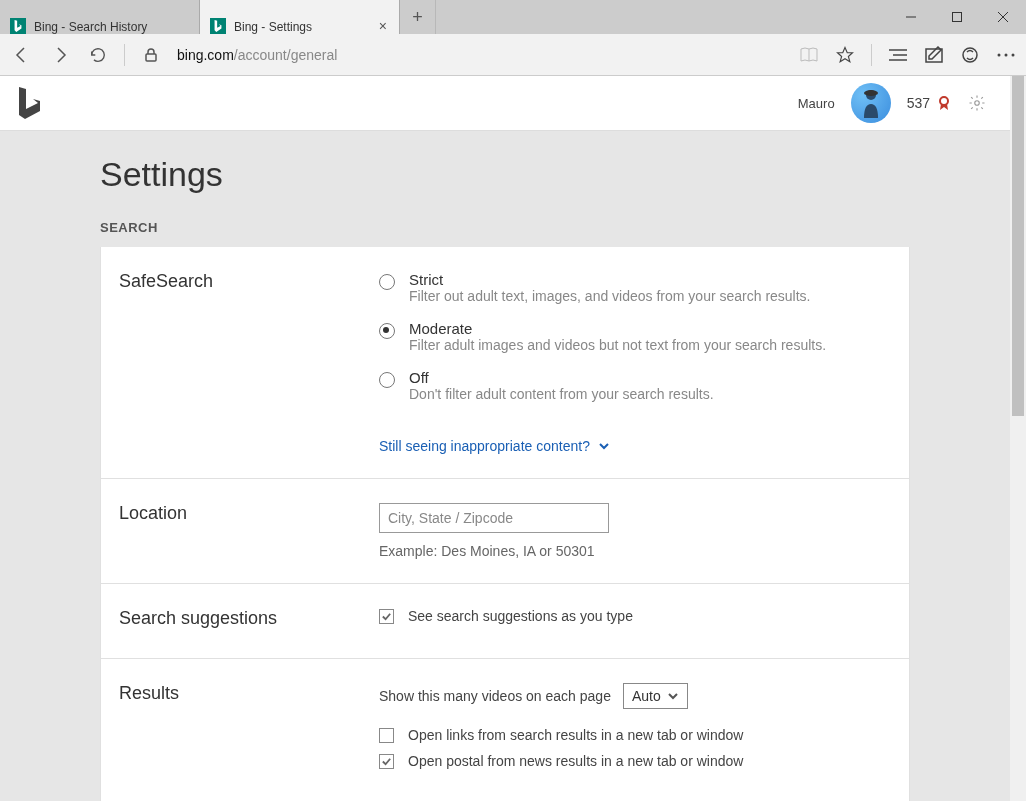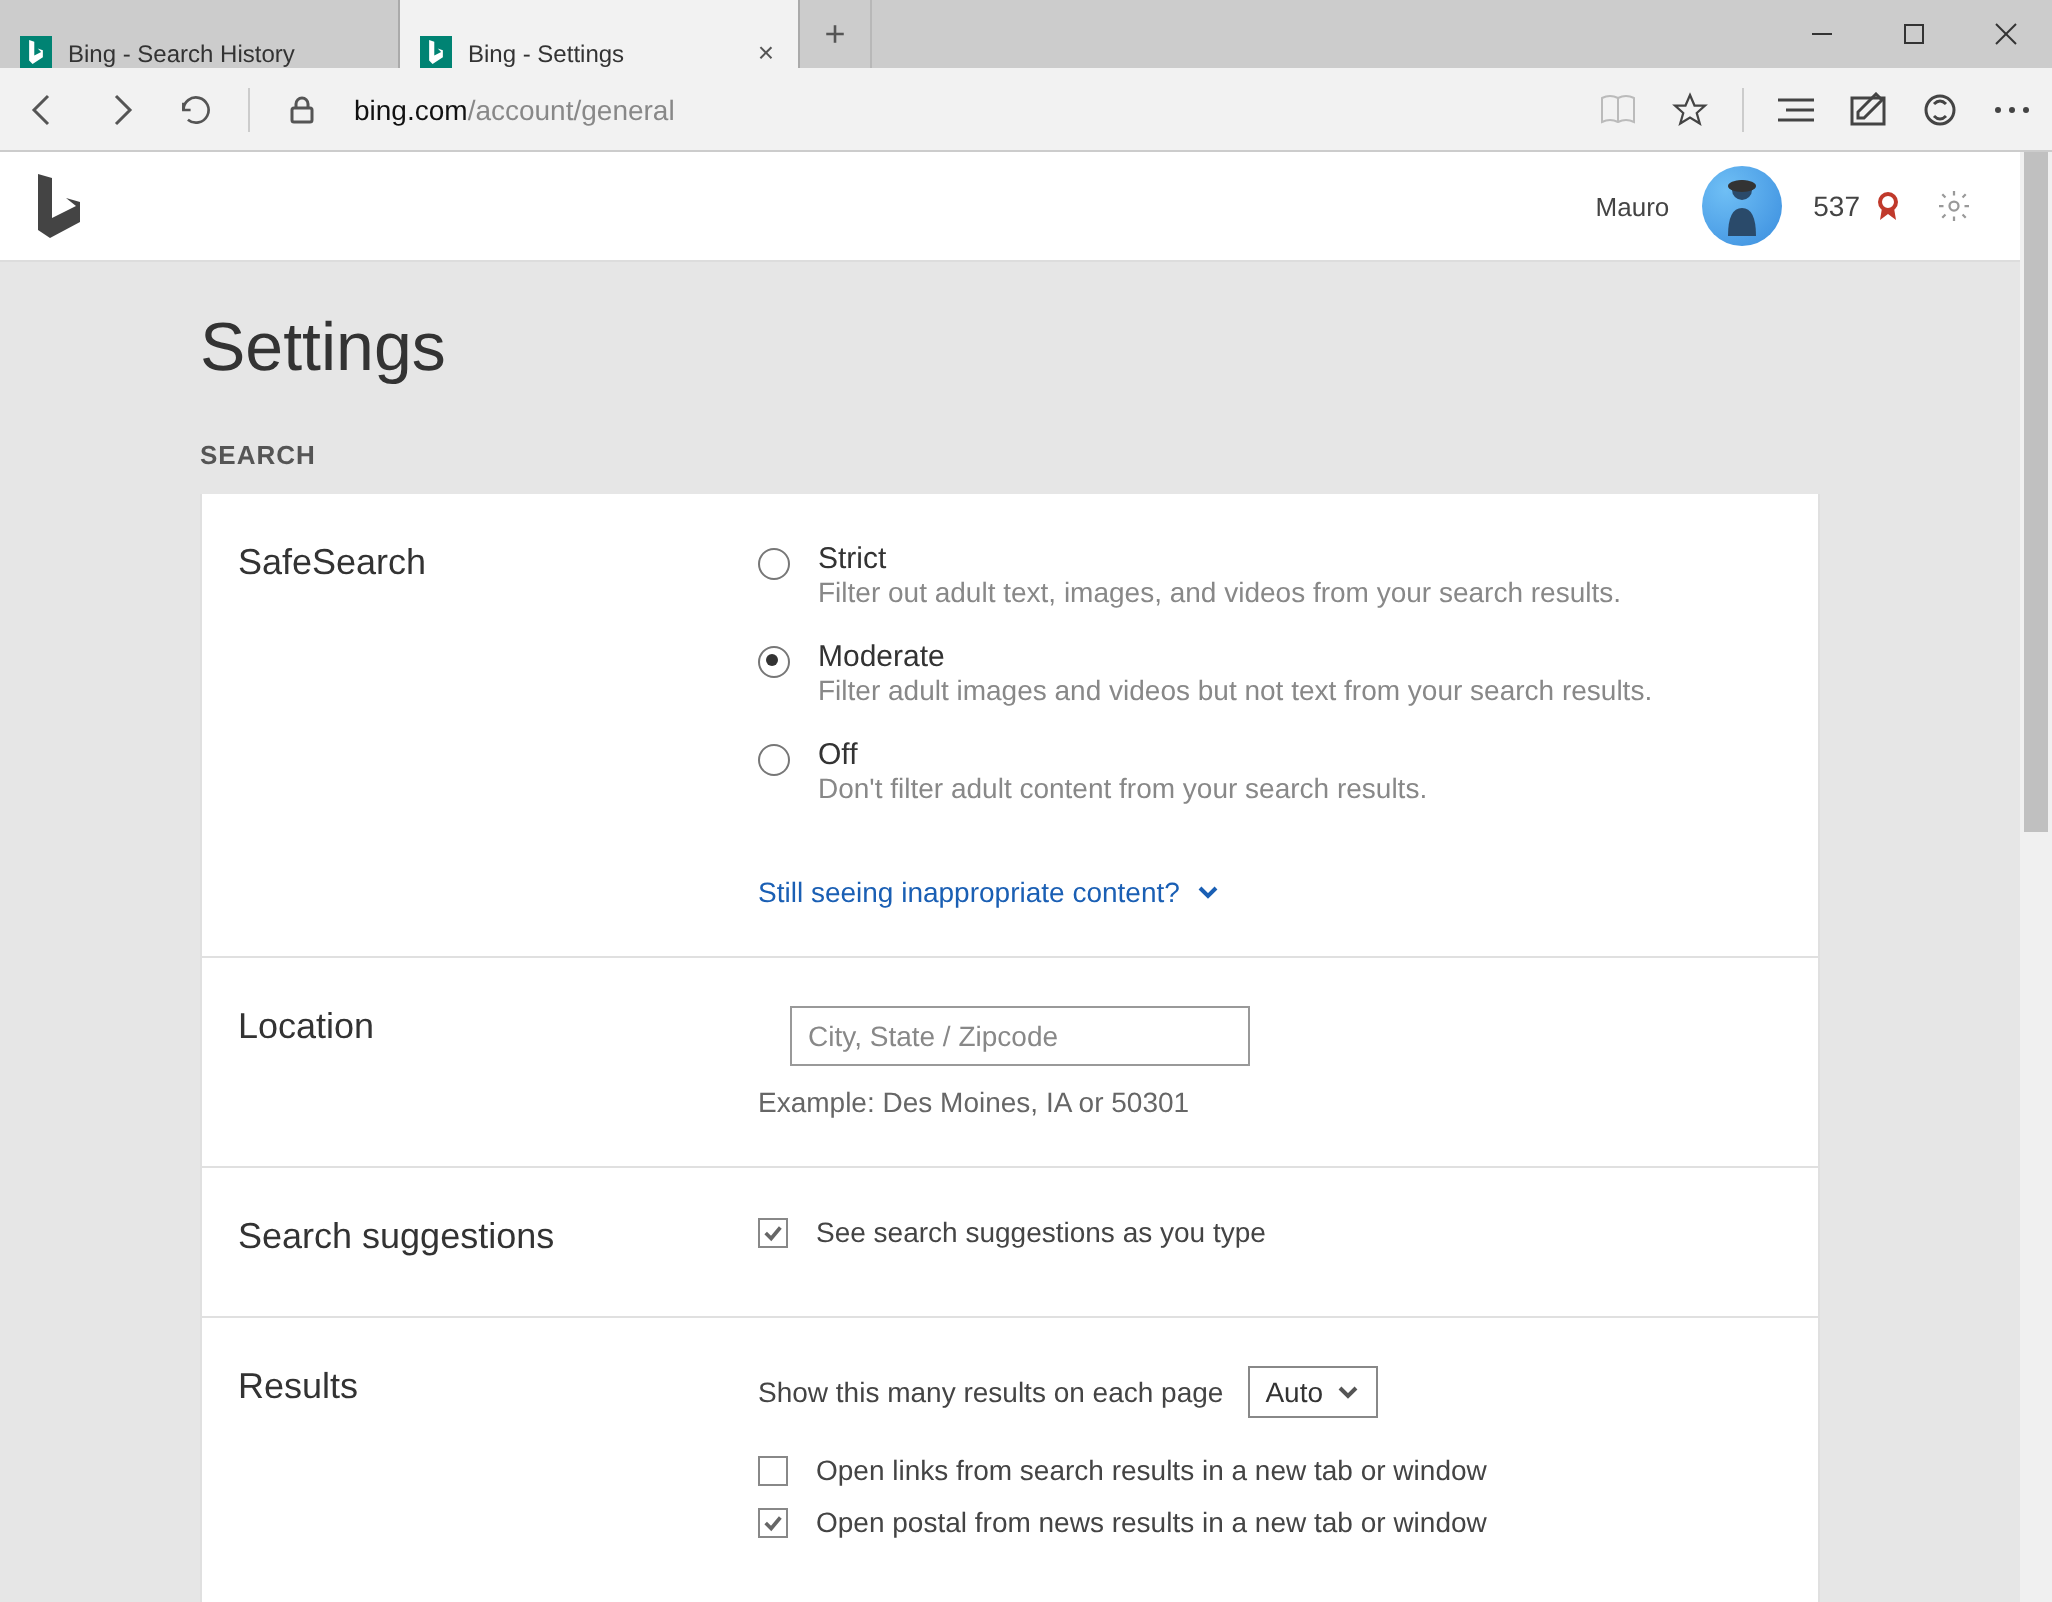--- a/index.html
+++ b/index.html
@@ -146,21 +146,21 @@
   .radio-desc { font-size:14px; color:#888; }
 
   .inappropriate-link {
     color:#1a5fb4; font-size:14px; display:inline-flex; align-items:center; gap:8px; margin-top: 20px;
     cursor:pointer;
   }
   .chevron-sm { width:12px; height:12px; }
 
   .text-input {
     width: 230px; height: 30px; border:1px solid #999; padding:0 8px;
-    font-size:14px; color:#333;margin-left:16px;
+    font-size:14px; color:#333;
   }
   .text-input::placeholder { color:#888; }
   .example-text { font-size:14px; color:#666; margin-top: 10px;}
 
   .checkbox-row { display:flex; gap:14px; align-items:center; margin-bottom: 10px; }
   .chk {
     width:15px; height:15px; border:1px solid #888;
     display:flex; align-items:center; justify-content:center; flex-shrink:0;
   }
   .chk svg { width:11px; height:11px; stroke:#666; stroke-width:2; fill:none; display:none; }
@@ -392,21 +392,21 @@
           </div>
         </div>
 
         <div class="block">
           <div class="block-inner">
             <div class="block-left">
               <div class="block-heading">Results</div>
             </div>
             <div class="block-right">
               <div class="results-per-page">
-                <span class="chk-label">Show this many results on each page</span>
+                <span class="chk-label">Show this many videos on each page</span>
                 <div class="select-box">
                   <span>Auto</span>
                   <svg class="chevron-sm" viewBox="0 0 12 12" stroke="#555" fill="none" stroke-width="2">
                       <polyline points="2,4 6,8 10,4"></polyline>
                     </svg>
                 </div>
               </div>
               <div class="checkbox-row">
                 <div class="chk"></div>
                 <div class="chk-label">Open links from search results in a new tab or window</div>

